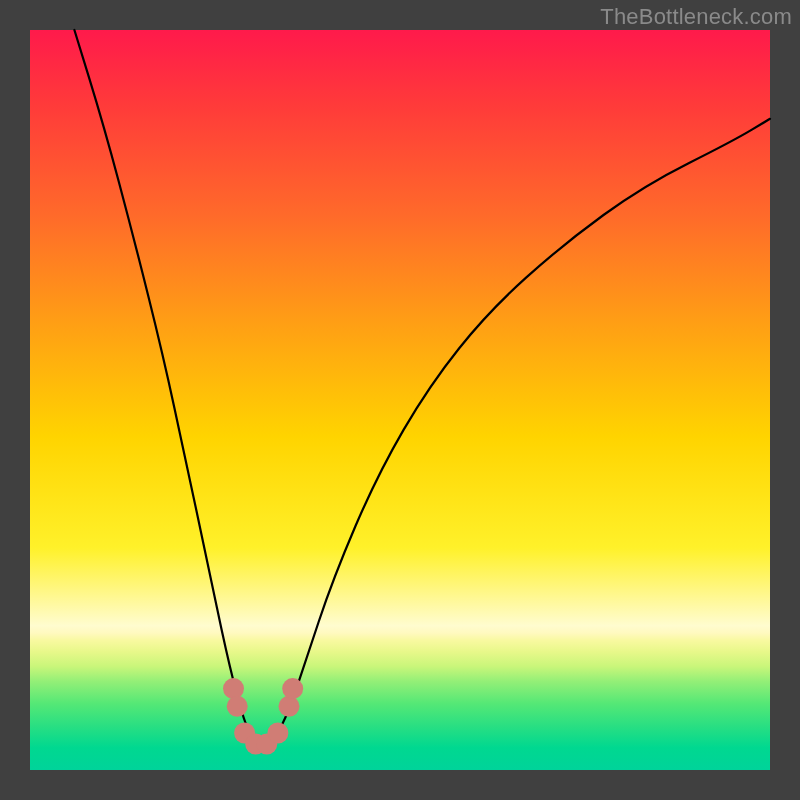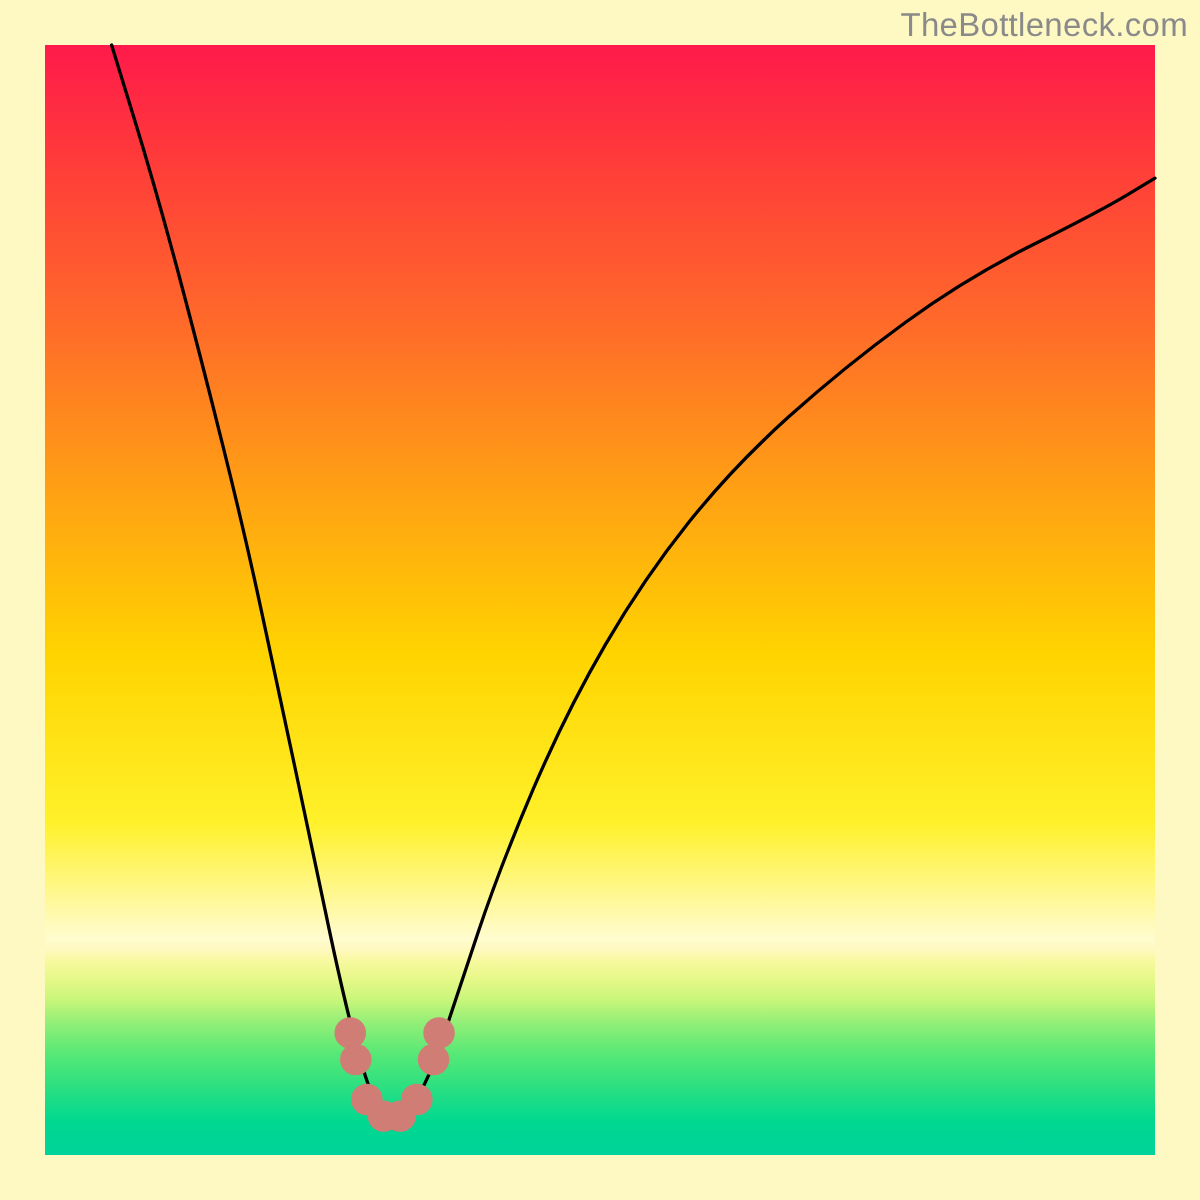--- a/index.html
+++ b/index.html
@@ -10,21 +10,21 @@
     background: #000;
     overflow: hidden;
     font-family: Arial, Helvetica, sans-serif;
   }
   .frame {
     position: absolute;
     left: 0;
     top: 0;
     width: 800px;
     height: 800px;
-    background: #fef9c3;
+    background: #404040;
   }
   .plot-area {
     position: absolute;
     left: 30px;
     top: 30px;
     width: 740px;
     height: 740px;
     background: linear-gradient(to bottom,
       #ff1a4b 0%,
       #ff3a3a 10%,

